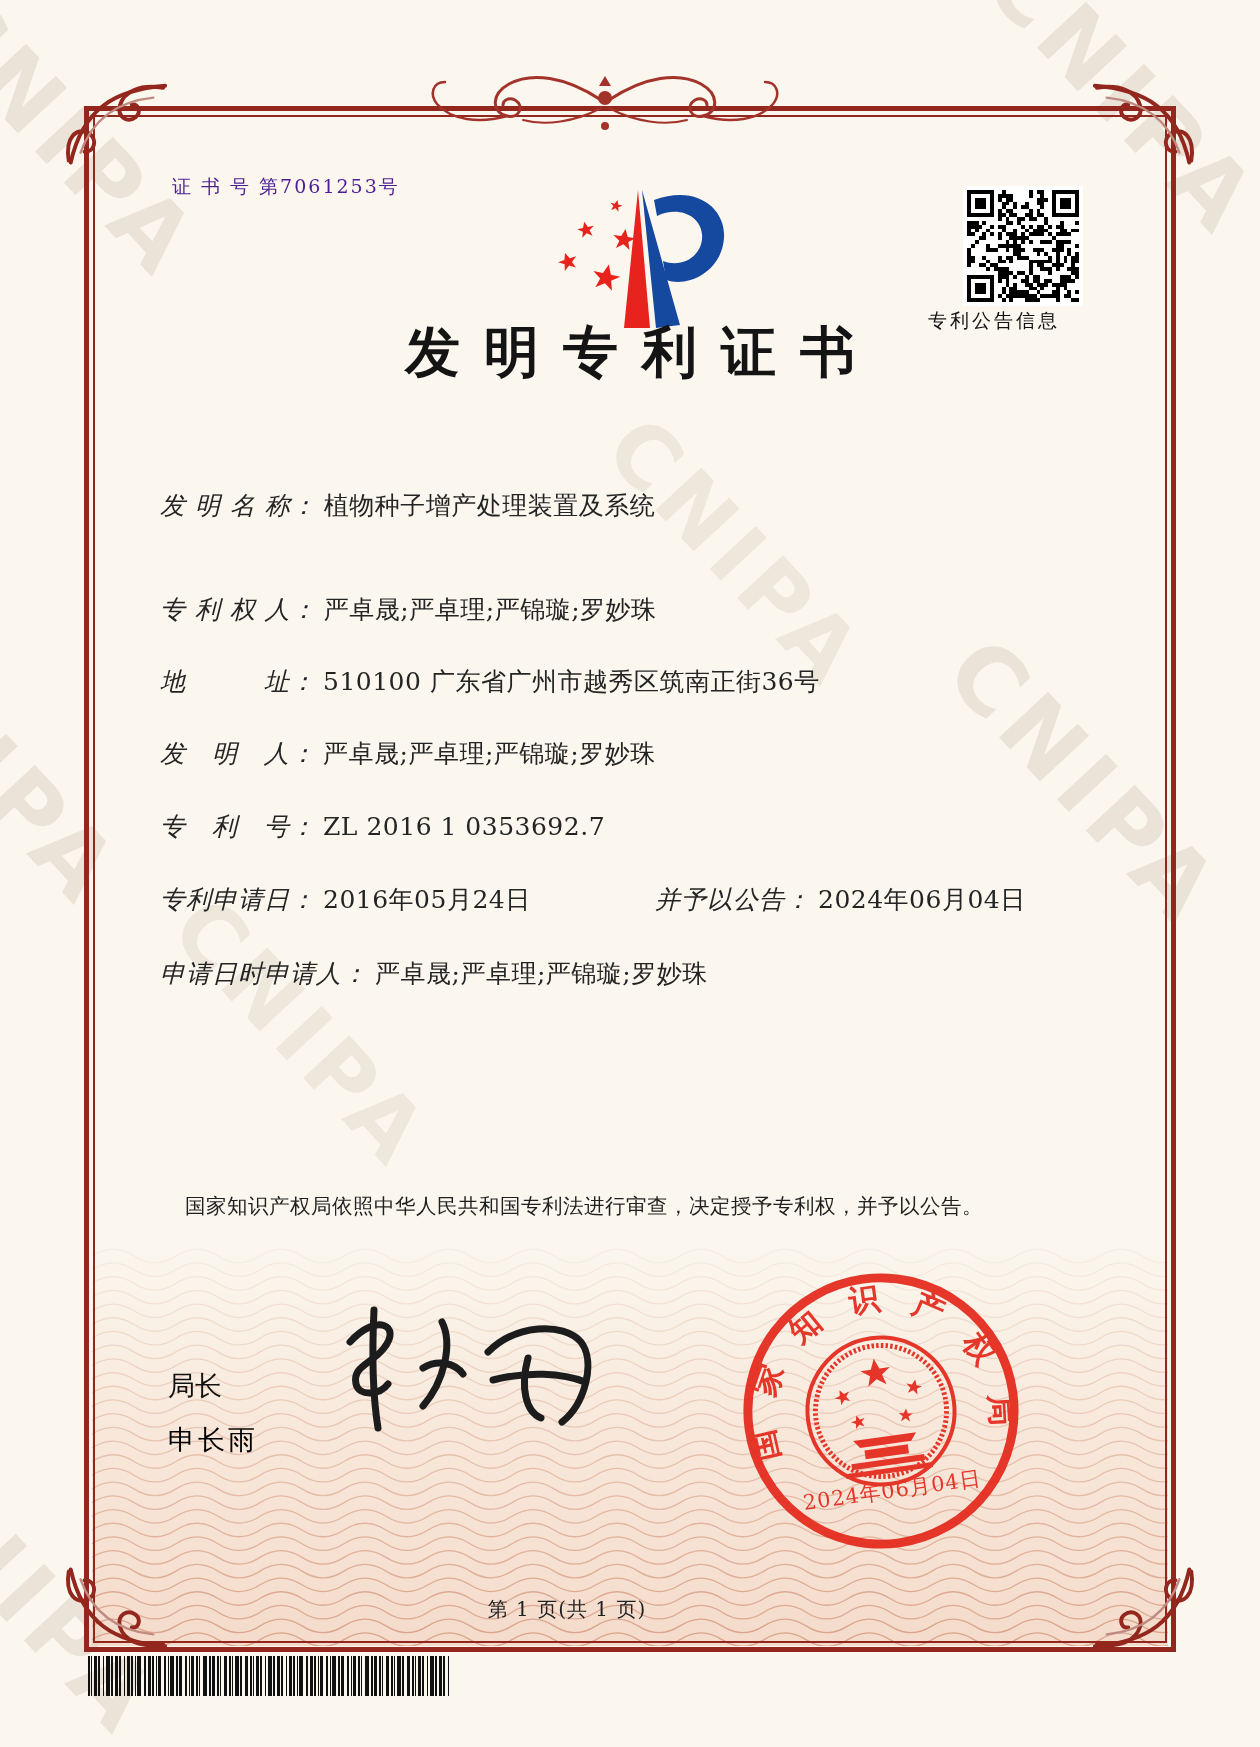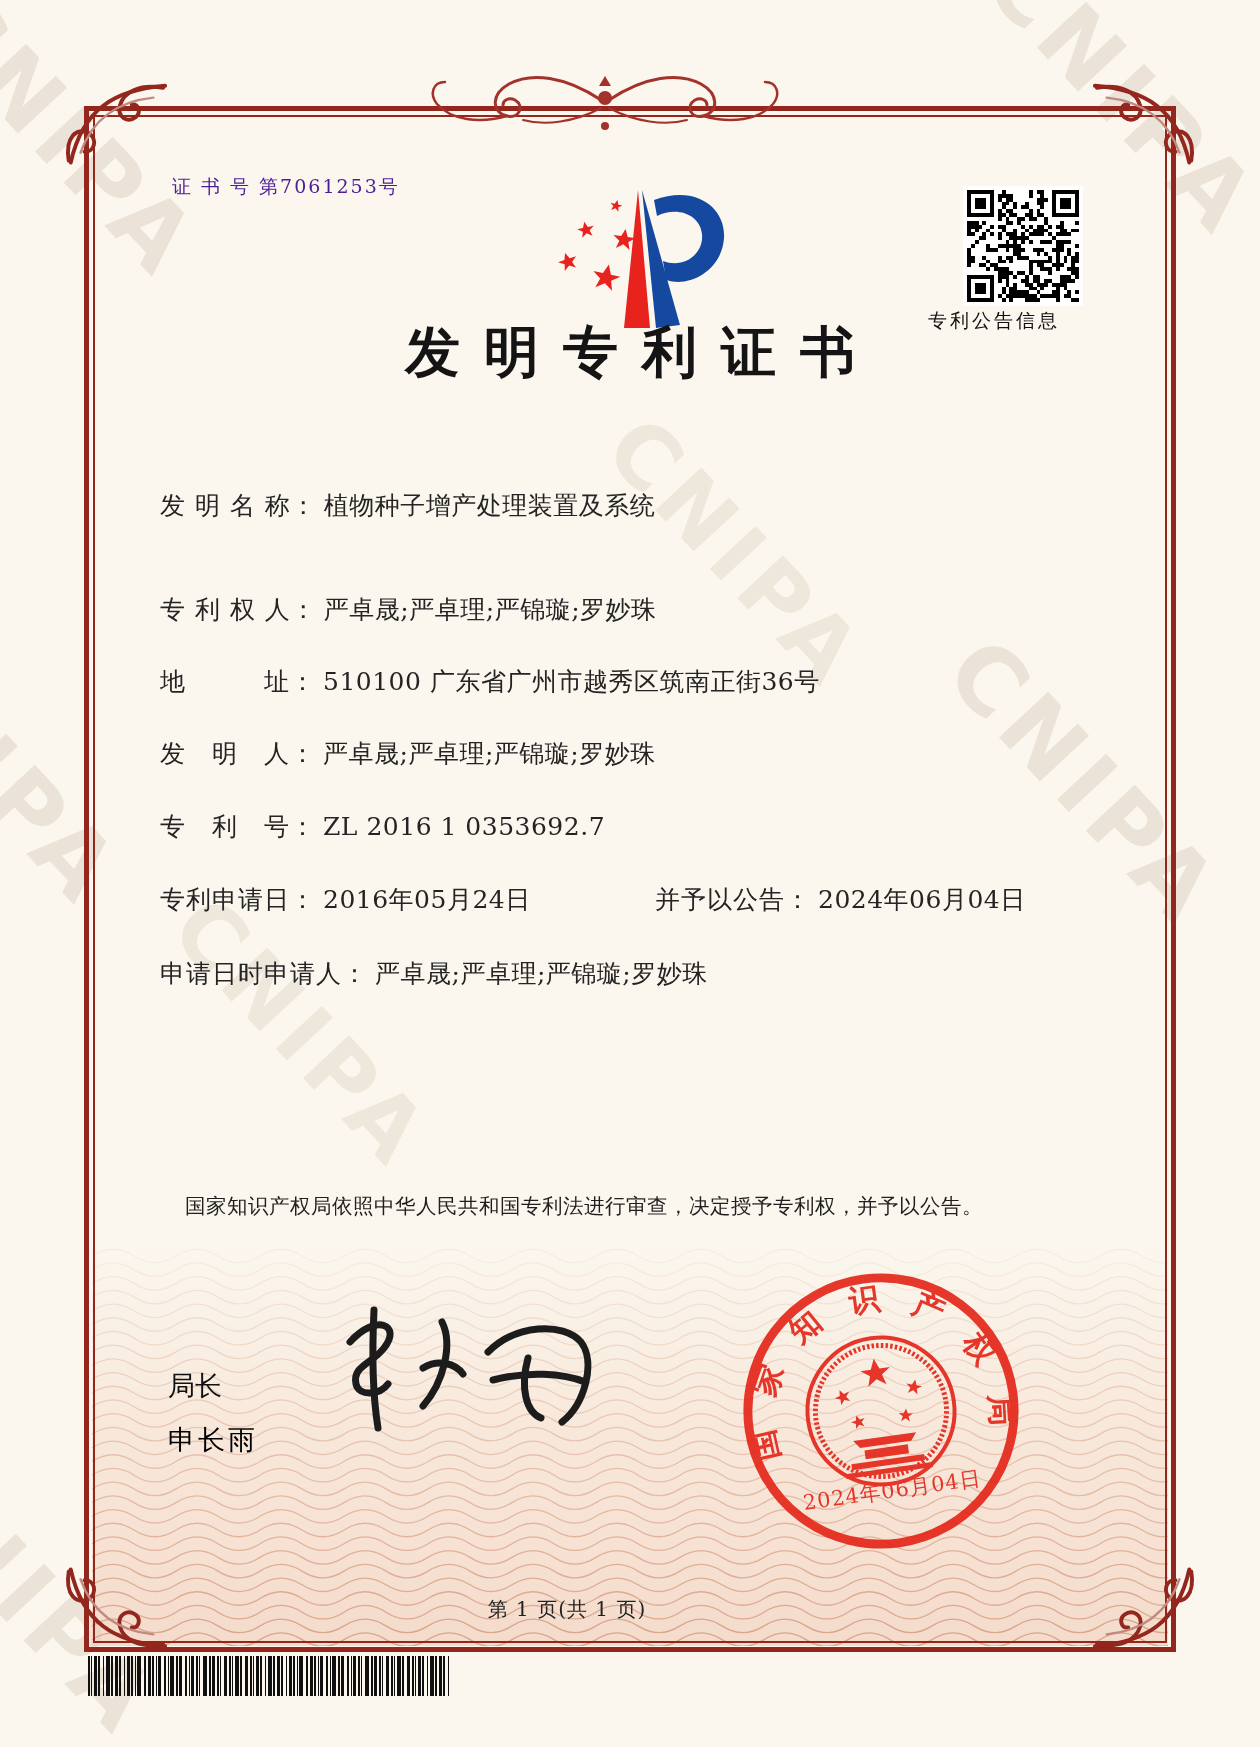--- a/index.html
+++ b/index.html
@@ -40,21 +40,21 @@
   .certno{position:absolute;left:143px;top:174px;font-size:19px;letter-spacing:2px;color:#4c1d95;margin-left:29px;}
   .logo{position:absolute;left:538px;top:176px;width:190px;height:168px;}
   .qr{position:absolute;left:963px;top:186px;width:120px;height:120px;background:#fff;padding:4px;box-sizing:border-box;}
   .qrcap{position:absolute;left:928px;top:308px;width:170px;text-align:left;
          font-size:19px;letter-spacing:3px;color:#111;}
   .title{position:absolute;left:0;top:316px;width:1260px;text-align:center;
          font-size:55px;font-weight:700;letter-spacing:24px;text-indent:24px;color:#141414;}
 
   
   .row{position:absolute;left:160px;width:960px;font-size:25px;color:#242424;white-space:nowrap;}
-  .row .lbl{letter-spacing:1px;}
+  .row .lbl{letter-spacing:1px;font-style:italic;}
   .row .val{margin-left:7px;letter-spacing:.5px;}
   .col2{position:absolute;left:495px;top:0;}
   .r0{top:489px;} .r1{top:593px;} .r2{top:665px;} .r3{top:737px;}
   .r4{top:810px;} .r5{top:883px;} .r6{top:957px;} .r7{top:1042px;}
 
   
   .notice{position:absolute;left:143px;top:1184px;width:860px;font-size:20.5px;
           line-height:44px;color:#1f1f1f;letter-spacing:.5px;}
   .notice .l1{text-indent:42px;}
 

